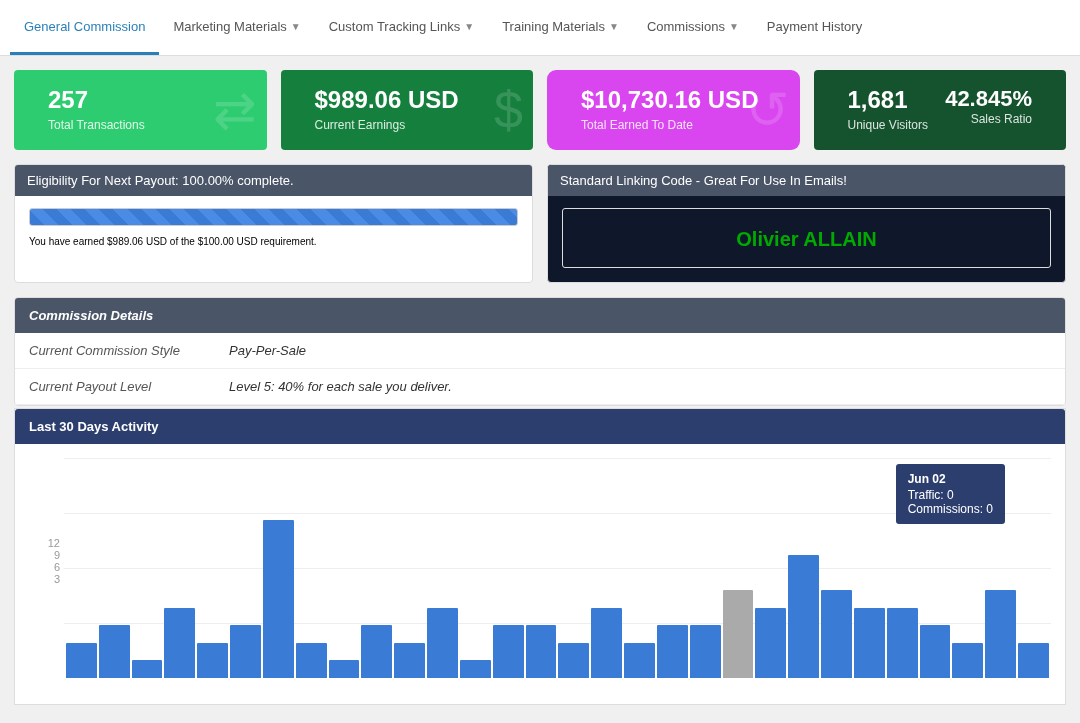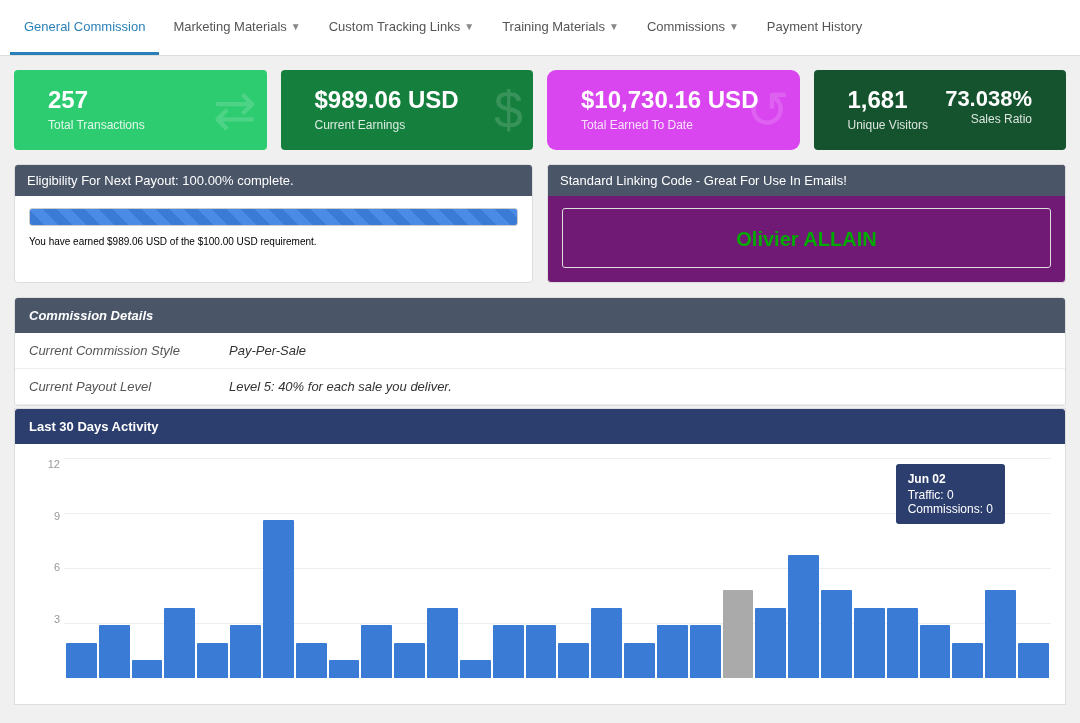--- a/index.html
+++ b/index.html
@@ -26,37 +26,37 @@
     .stat-value-right { font-size: 22px; font-weight: bold; color: #fff; }
 
     
     .middle-row { display: flex; gap: 14px; padding: 0 14px 14px; }
     .payout-box { flex: 1; background: #fff; border: 1px solid #ddd; border-radius: 4px; padding: 14px; }
     .payout-title { font-size: 13px; color: #fff; background: #4a5568; padding: 8px 12px; border-radius: 3px 3px 0 0; margin: -14px -14px 12px; }
     .progress-bar-outer { background: #e0e0e0; border-radius: 3px; height: 18px; margin-bottom: 10px; margin-top: 8px; border: 1px solid #ccc; }
     .progress-bar-inner { background: repeating-linear-gradient(45deg, #3a7bd5, #3a7bd5 10px, #4a8be5 10px, #4a8be5 20px); height: 100%; border-radius: 2px; width: 100%; }
     .payout-desc { font-size: 10px; color: #000000; }
 
-    .link-box { flex: 1; background: #701a75; border: 1px solid #ddd; border-radius: 4px; padding: 14px; }
+    .link-box { flex: 1; background: #0f172a; border: 1px solid #ddd; border-radius: 4px; padding: 14px; }
     .link-title { font-size: 13px; color: #fff; background: #4a5568; padding: 8px 12px; border-radius: 3px 3px 0 0; margin: -14px -14px 12px; }
     .link-textarea { width: 100%; height: 60px; border: 1px solid #ddd; border-radius: 3px; font-size: 20px; font-weight: bold; color: #00aa00; text-align: center; line-height: 60px; display: block; resize: none; font-family: Arial, sans-serif; }
 
     
     .commission-section { margin: 0 14px 2px; background: #fff; border: 1px solid #ddd; border-radius: 4px; font-style: italic; }
     .commission-header { background: #4a5568; color: #fff; padding: 10px 14px; font-size: 13px; font-weight: bold; border-radius: 3px 3px 0 0; }
     .commission-table { width: 100%; border-collapse: collapse; }
     .commission-table td { padding: 10px 14px; border-bottom: 1px solid #eee; font-size: 13px; }
     .commission-table td:first-child { color: #555; width: 200px; }
 
     
     .chart-section { margin: 0 14px 14px; background: #fff; border: 1px solid #ddd; border-radius: 0; }
     .chart-header { background: #2c3e6e; color: #fff; padding: 10px 14px; font-size: 13px; font-weight: bold; border-radius: 3px 3px 0 0; }
     .chart-area { padding: 14px; position: relative; height: 260px; }
     .chart-inner { position: relative; height: 220px; width: 100%; }
-    .y-axis { position: absolute; left: 0; top: 0; bottom: 14px; width: 35px; display: flex; flex-direction: column; justify-content: space-between; }
+    .y-axis { position: absolute; left: 0; top: 0; bottom: 14px; width: 35px; display: flex; flex-direction: column; justify-content: center; }
     .y-label { font-size: 11px; color: #999; text-align: right; padding-right: 4px; }
     .bars-area { position: absolute; left: 35px; right: 0; top: 0; bottom: 0; }
     .grid-line { position: absolute; left: 0; right: 0; border-top: 1px solid #eee; }
     .bars-container { position: absolute; left: 0; right: 0; top: 0; bottom: 0; display: flex; align-items: flex-end; gap: 2px; padding: 0 2px; }
     .bar-group { display: flex; align-items: flex-end; gap: 1px; flex: 1; }
     .bar { min-width: 4px; border-radius: 1px 1px 0 0; }
     .bar-blue { background: #3a7bd5; }
     .bar-gray { background: #aaa; }
 
     
@@ -106,21 +106,21 @@
     <div class="stat-value">$10,730.16 USD</div>
     <div class="stat-label">Total Earned To Date</div>
     <div class="stat-icon">↺</div>
   </div>
   <div class="stat-card blue">
     <div class="left">
       <div class="stat-value">1,681</div>
       <div class="stat-label">Unique Visitors</div>
     </div>
     <div class="right">
-      <div class="stat-value-right">73.038%</div>
+      <div class="stat-value-right">42.845%</div>
       <div class="stat-label">Sales Ratio</div>
     </div>
   </div>
 </div>
 
 <div class="middle-row">
   <div class="payout-box">
     <div class="payout-title">Eligibility For Next Payout: 100.00% complete.</div>
     <div class="progress-bar-outer">
       <div class="progress-bar-inner"></div>

